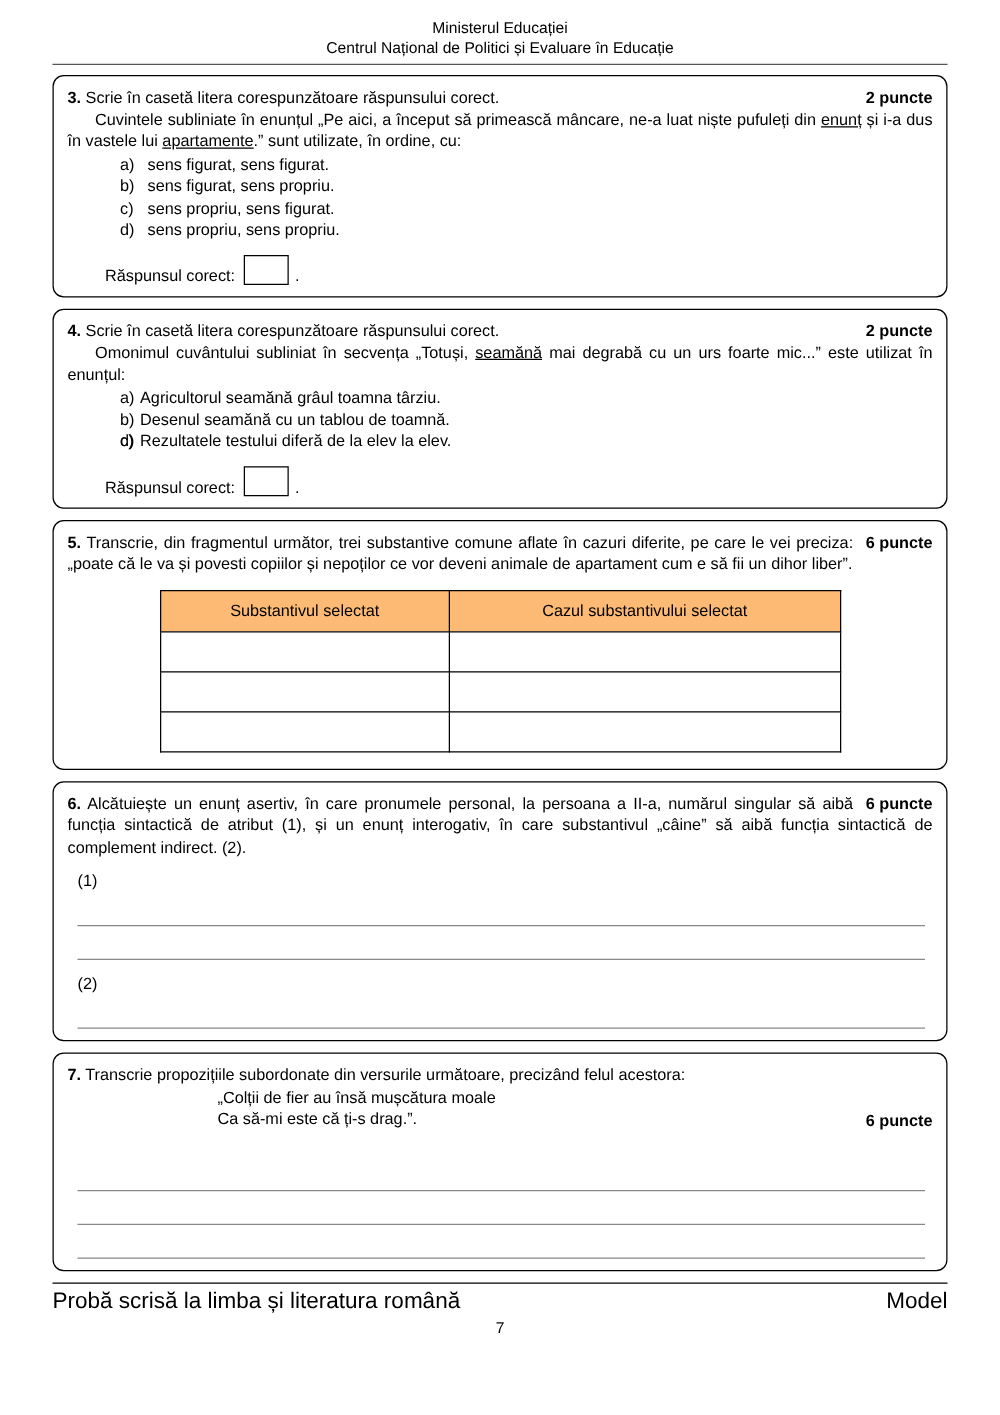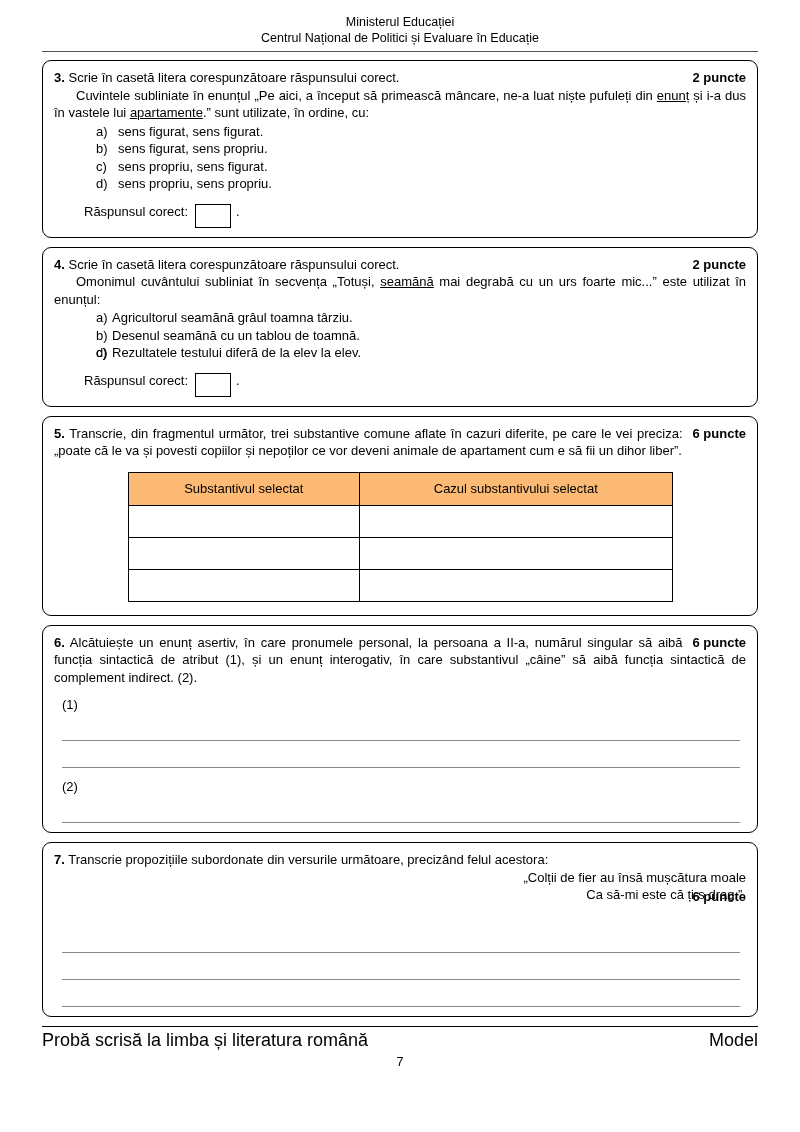--- a/index.html
+++ b/index.html
@@ -78,21 +78,21 @@
   .choices li .mark {
     position: absolute;
     left: 42px;
   }
   .choices.tight li { padding-left: 58px; }
   .choices.tight li .mark { left: 42px; }
 
   
   .answer-row {
     display: flex;
-    align-items: flex-start;
+    align-items: flex-end;
     margin-top: 11px;
     margin-left: 30px;
     font-size: 13px;
   }
   .answer-box {
     display: inline-block;
     width: 34px;
     height: 22px;
     border: 1.4px solid #000;
     margin: 0 5px 0 7px;
@@ -130,21 +130,21 @@
     margin: 0 6px 0 8px;
   }
   .spacer-line { height: 22px; }
 
   
   .verses {
     font-size: 13px;
     line-height: 17.5px;
     margin: 0 0 0 120px;
   }
-  .verse-wrap { position: relative; text-align: right; }
+  .verse-wrap { position: relative; }
   .verse-points {
     position: absolute;
     right: 0;
     bottom: 0;
     font-weight: bold;
     font-size: 13px;
   }
 
   
   .footer-rule {

